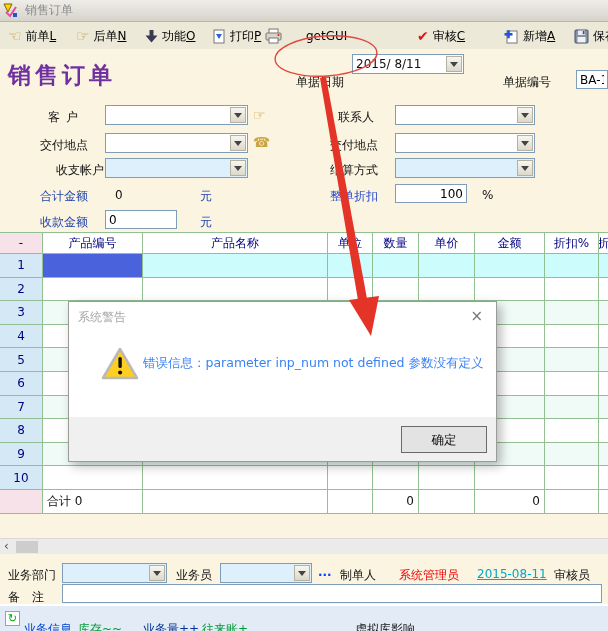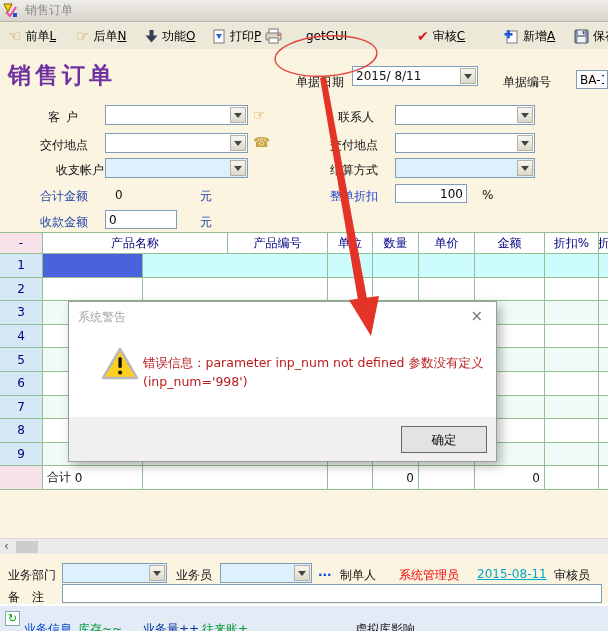--- a/index.html
+++ b/index.html
@@ -64,21 +64,21 @@
   
   .statusbar { position:absolute; left:0; top:604px; width:608px; height:27px; background:#e2ebf6; border-top:2px solid #ffffff; }
   .sb { position:absolute; top:7px; white-space:nowrap;margin-top:8px; }
   .green { color:#009933; } .sbblue { color:#0044cc; } .sbnavy { color:#003399; }
   .refreshbox { position:absolute; left:5px; top:5px; width:15px; height:15px; background:#fff; border:1px solid #8aa; color:#0a0; font-size:11px; line-height:13px; text-align:center; }
 
   
   .dialog { position:absolute; left:68px; top:301px; width:429px; height:161px; background:#fff; border:1px solid #9b9b9b; box-shadow:4px 4px 10px rgba(0,0,0,.28); z-index:40; }
   .dlg-title { position:absolute; left:9px; top:7px; color:#a6a6a6; font-size:12px; }
   .dlg-close { position:absolute; right:13px; top:5px; color:#777; font-size:15px; cursor:default; }
-  .dlg-msg { position:absolute; left:74px; top:51px; font-size:12.5px; color:#b91c1c; line-height:19px; }
+  .dlg-msg { position:absolute; left:74px; top:51px; font-size:12.5px; color:#3b82f6; line-height:19px; }
   .dlg-footer { position:absolute; left:0; right:0; bottom:0; height:44px; background:#f0f0f0; }
   .dlg-ok { position:absolute; right:9px; top:9px; width:86px; height:27px; background:#e3e3e3; border:1px solid #6a6a6a; font-size:12.5px; text-align:center; line-height:25px; }
   .warnicon { position:absolute; left:32px; top:45px; }
 
   
   .overlay { position:absolute; left:0; top:0; width:608px; height:631px; z-index:60; pointer-events:none; }
 </style>
 </head>
 <body>
 
@@ -144,21 +144,21 @@
         <rect x="8.8" y="2" width="1.7" height="3.2" fill="#44506a"></rect>
         <rect x="3.5" y="8" width="8" height="5.4" fill="#f2f2f2"></rect>
       </svg>
       <span><span>保存</span></span>
     </div>
   </div>
 
   <div class="h1">销售订单</div>
 
   <span class="lb" style="left:296px;top:74px">单据日期</span>
-  <div class="cb" style="left:352px;top:66px;width:126px">
+  <div class="cb" style="left:352px;top:54px;width:112px">
     <span class="val">2015/ 8/11</span>
     <span class="dd"></span>
   </div>
   <span class="lb" style="left:503px;top:74px">单据编号</span>
   <input class="tin" style="left: 576px; top: 70px; width: 32px;" value="BA-1">
 
   <span class="lb" style="left:48px;top:109px;letter-spacing:6px">客户</span>
   <div class="cb" style="left:105px;top:105px;width:143px">
     <span class="dd"></span>
   </div>
@@ -194,22 +194,22 @@
   <input class="tin" style="left: 395px; top: 184px; width: 72px; text-align: right;" value="100">
   <span class="lb" style="left:482px;top:188px">%</span>
 
   <span class="lb navy" style="left:40px;top:214px">收款金额</span>
   <input class="tin" style="left: 105px; top: 210px; width: 72px;" value="0">
   <span class="lb navy" style="left:200px;top:214px">元</span>
 
   <div class="table">
     <div class="hrow">
         <div class="cell hcell c0 pinkcell">-</div>
+        <div class="cell hcell c1">产品编号</div>
         <div class="cell hcell c2">产品名称</div>
-        <div class="cell hcell c1">产品编号</div>
         <div class="cell hcell c3">单位</div>
         <div class="cell hcell c4">数量</div>
         <div class="cell hcell c5">单价</div>
         <div class="cell hcell c6">金额</div>
         <div class="cell hcell c7">折扣%</div>
         <div class="cell hcell c8">折</div>
       </div>
     <div>
         <div class="trow">
           <div class="cell c0 numcell">1</div>
@@ -294,20 +294,31 @@
           <div class="cell c2"></div>
           <div class="cell c3"></div>
           <div class="cell c4"></div>
           <div class="cell c5"></div>
           <div class="cell c6"></div>
           <div class="cell c7"></div>
           <div class="cell c8"></div>
         </div>
         <div class="trow alt">
           <div class="cell c0 numcell">9</div>
+          <div class="cell c1"></div>
+          <div class="cell c2"></div>
+          <div class="cell c3"></div>
+          <div class="cell c4"></div>
+          <div class="cell c5"></div>
+          <div class="cell c6"></div>
+          <div class="cell c7"></div>
+          <div class="cell c8"></div>
+        </div>
+        <div class="trow">
+          <div class="cell c0 numcell">10</div>
           <div class="cell c1"></div>
           <div class="cell c2"></div>
           <div class="cell c3"></div>
           <div class="cell c4"></div>
           <div class="cell c5"></div>
           <div class="cell c6"></div>
           <div class="cell c7"></div>
           <div class="cell c8"></div>
         </div>
       </div>
@@ -359,21 +370,20 @@
   <div class="dialog">
     <span class="dlg-title">系统警告</span>
     <span class="dlg-close">×</span>
     <svg class="warnicon" width="38" height="34">
       <polygon points="19,2 36,31 2,31" fill="#ffce1f" stroke="#b9b9b9" stroke-width="2.5" stroke-linejoin="round"></polygon>
       <rect x="17.4" y="10" width="3.4" height="11" rx="1.6" fill="#111"></rect>
       <circle cx="19.1" cy="25.5" r="2" fill="#111"></circle>
     </svg>
     <div class="dlg-msg">
       <div>错误信息：parameter inp_num not defined 参数没有定义</div>
-      <div>(inp_num='998')</div>
     </div>
     <div class="dlg-footer">
       <div class="dlg-ok">确定</div>
     </div>
   </div>
 
   <svg class="overlay">
     <ellipse cx="326" cy="56" rx="51" ry="20" transform="rotate(-4 326 56)" fill="none" stroke="#e0483e" stroke-width="1.4"></ellipse>
     <polygon points="320,78 326,77 368,304 359,306" fill="#e43427"></polygon>
     <polygon points="349,300 379,296 371,336" fill="#e43427"></polygon>

